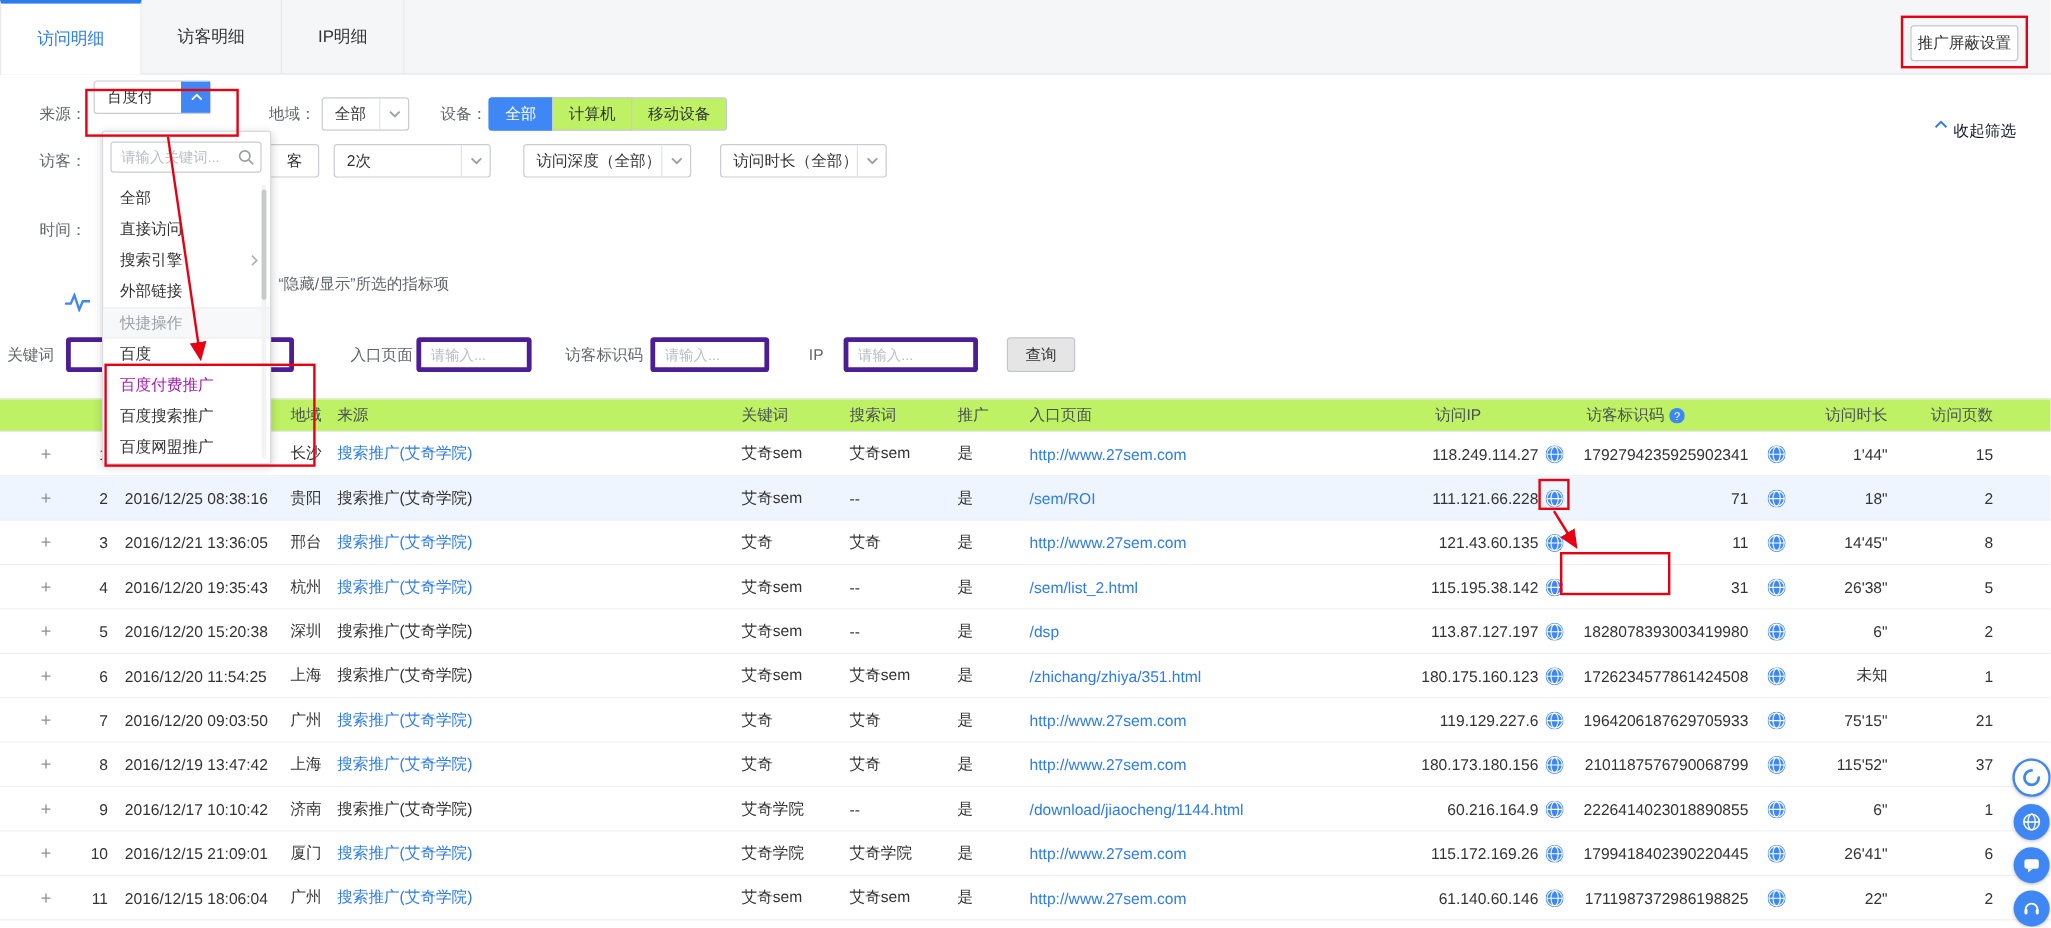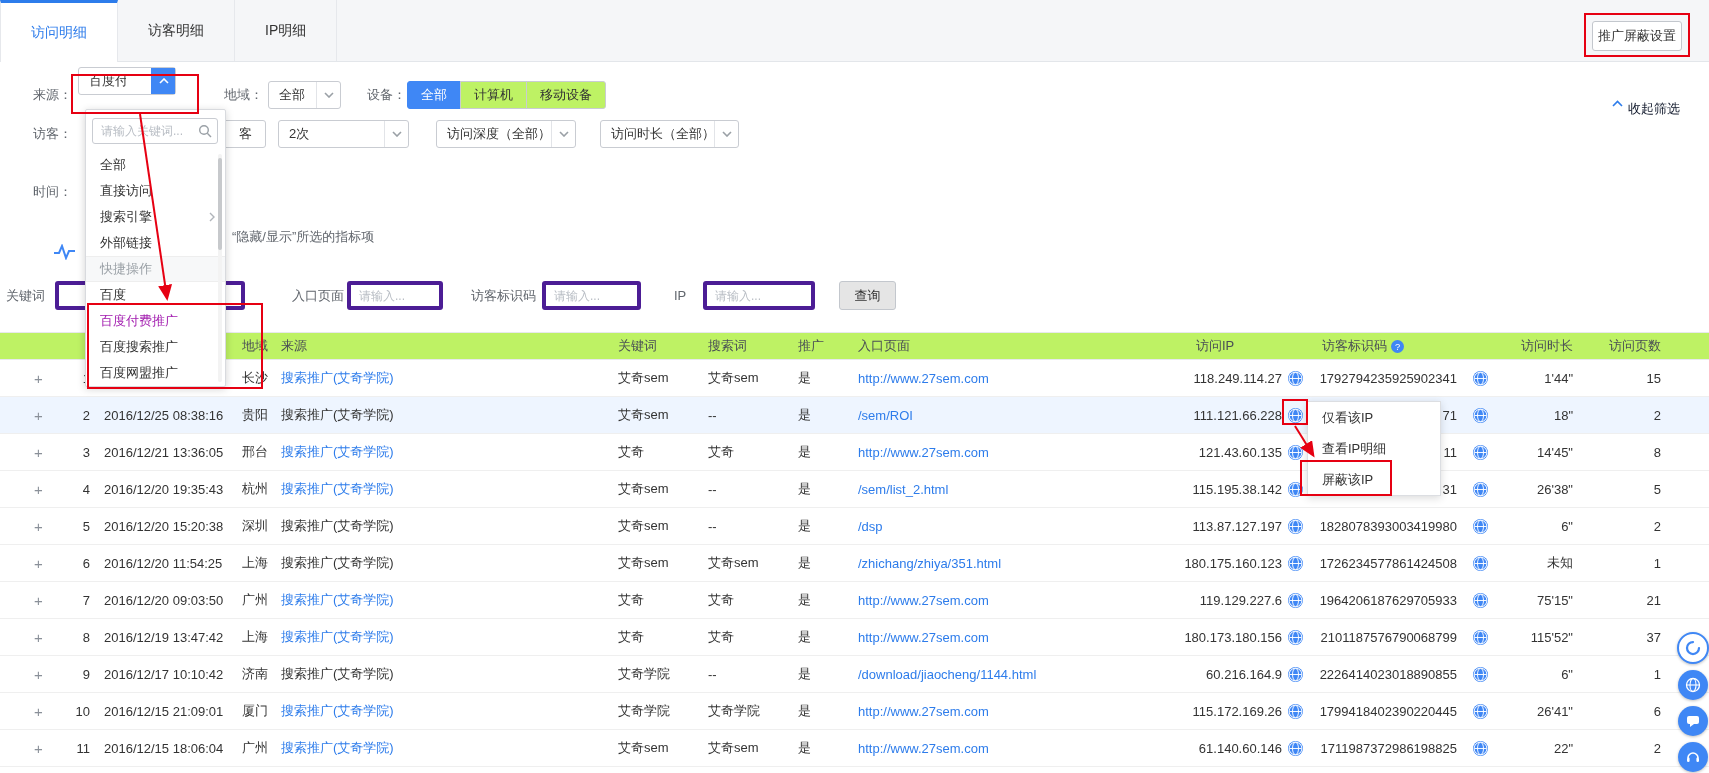--- a/index.html
+++ b/index.html
@@ -718,25 +718,20 @@
           <span>百度搜索推广</span>
         </div>
         <div class="dd-item">
           <span>百度网盟推广</span>
         </div>
       </div>
     <div class="dd-track"></div>
     <div class="dd-thumb"></div>
   </div>
 
-  <div class="ctx-menu">
-      <div class="ctx-item">仅看该IP</div>
-      <div class="ctx-item">查看IP明细</div>
-      <div class="ctx-item">屏蔽该IP</div>
-    </div>
 
   <div class="ann-box" style="left:1584px;top:13px;width:106px;height:44px;"></div>
   <div class="ann-box" style="left:71px;top:74px;width:128px;height:40px;"></div>
   <div class="ann-box" style="left:87px;top:303px;width:176px;height:86px;"></div>
   <div class="ann-box" style="left:1282px;top:399px;width:26px;height:26px;"></div>
   <div class="ann-box" style="left:1300px;top:460px;width:92px;height:36px;"></div>
 
   <svg class="ann-svg">
     <defs>
       <marker id="arr" markerWidth="9" markerHeight="8" refX="6.5" refY="3.5" orient="auto">

